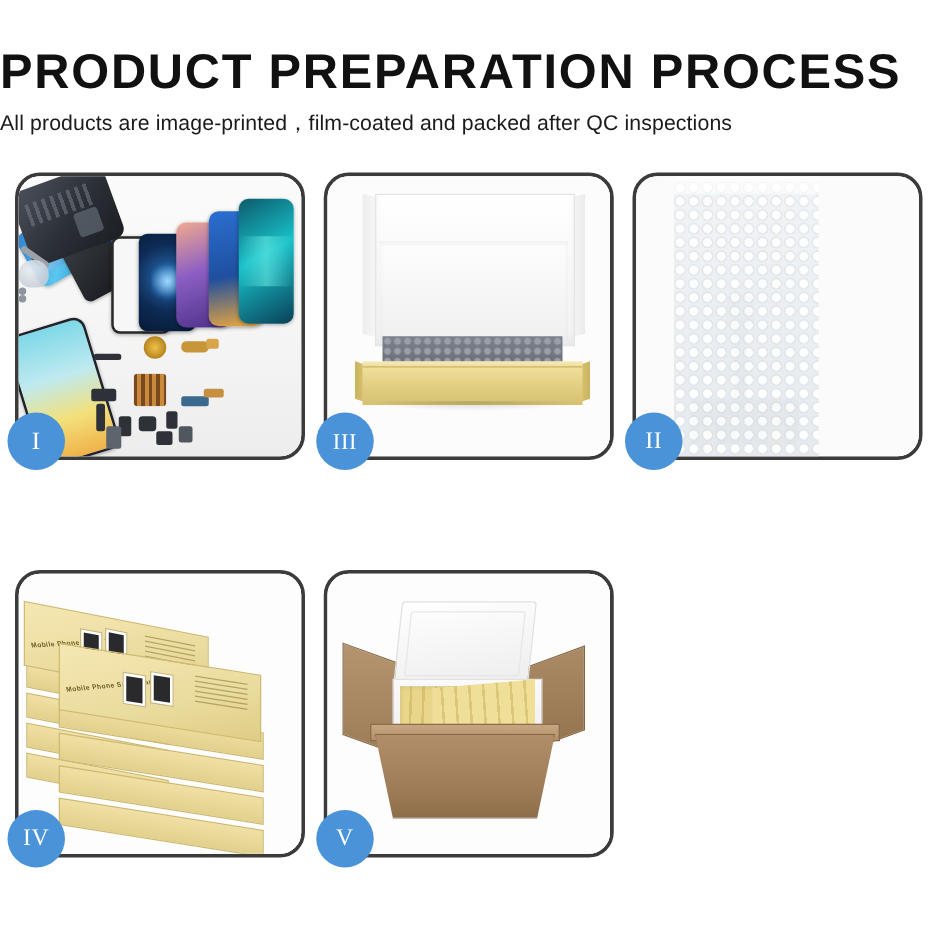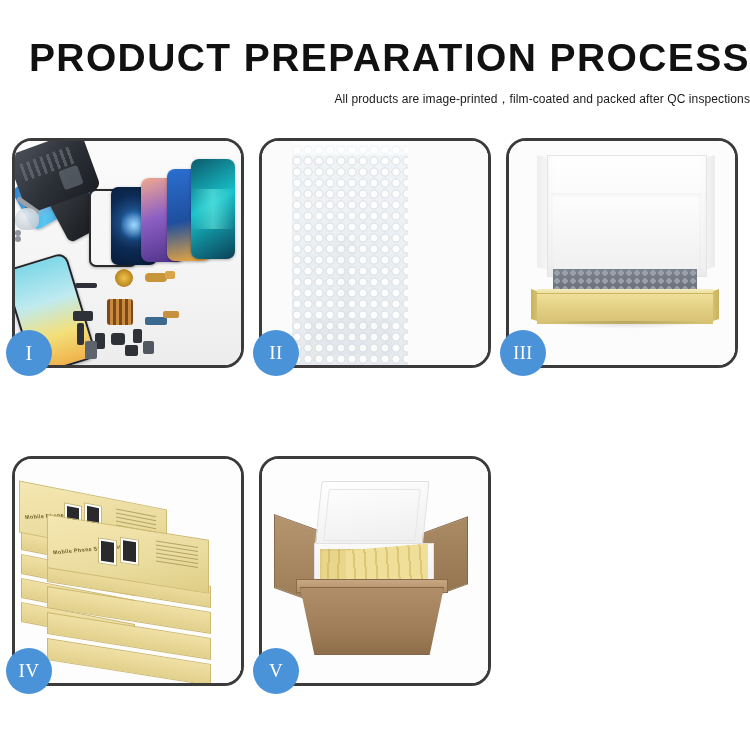--- a/index.html
+++ b/index.html
@@ -4,31 +4,31 @@
 <style>
   html,body{margin:0;padding:0;}
   body{
     width:750px;height:750px;background:#ffffff;
     font-family:"Liberation Sans", sans-serif;
     overflow:hidden;
   }
   .page{position:relative;width:750px;height:750px;background:#fff;}
 
   
-  .header{position:absolute;top:0;left:0;width:750px;text-align:right;}
+  .header{position:absolute;top:0;left:0;width:750px;text-align:left;}
   .title{
     margin:0;padding-top:36px;
     font-size:39px;line-height:44px;font-weight:bold;
     letter-spacing:1.4px;color:#111111;
     font-family:"Liberation Sans", sans-serif;
     white-space:nowrap;
   }
   .subtitle{
     margin:0;padding-top:9px;
-    font-size:12px;line-height:20px;font-weight:normal;
+    font-size:17px;line-height:20px;font-weight:normal;
     letter-spacing:0.1px;color:#1a1a1a;white-space:nowrap;
   }
 
   
   .grid{
     position:absolute;left:12px;top:138px;
     width:726px;height:548px;
     display:grid;
     grid-template-columns:232px 232px 232px;
     grid-template-rows:230px 230px;
@@ -296,20 +296,40 @@
           <div class="c18"></div>
         </div>
       </div>
       <div class="badge">
         <span>I</span>
       </div>
     </div>
 
     <div class="panel">
       <div class="panel-inner">
+        <div class="scene p3-bg">
+          <div class="lid-flapL"></div>
+          <div class="lid-flapR"></div>
+          <div class="lid-back"></div>
+          <div class="foam"></div>
+          <div class="items"></div>
+          <div class="tray-capL"></div>
+          <div class="tray-capR"></div>
+          <div class="tray-edge"></div>
+          <div class="tray-front"></div>
+          <div class="tray-shadow"></div>
+        </div>
+      </div>
+      <div class="badge w3">
+        <span>III</span>
+      </div>
+    </div>
+
+    <div class="panel">
+      <div class="panel-inner">
         <div class="scene p2-bg">
           <div class="lcd">
             <div class="lcd-notch"></div>
             <div class="lcd-tag"></div>
           </div>
           <div class="flex"></div>
           <div class="flex-pad"></div>
           <div class="flex-dot"></div>
           <div class="bot-strip"></div>
           <div class="gold1"></div>
@@ -318,40 +338,20 @@
           <div class="bubble-top"></div>
         </div>
       </div>
       <div class="badge w2">
         <span>II</span>
       </div>
     </div>
 
     <div class="panel">
       <div class="panel-inner">
-        <div class="scene p3-bg">
-          <div class="lid-flapL"></div>
-          <div class="lid-flapR"></div>
-          <div class="lid-back"></div>
-          <div class="foam"></div>
-          <div class="items"></div>
-          <div class="tray-capL"></div>
-          <div class="tray-capR"></div>
-          <div class="tray-edge"></div>
-          <div class="tray-front"></div>
-          <div class="tray-shadow"></div>
-        </div>
-      </div>
-      <div class="badge w3">
-        <span>III</span>
-      </div>
-    </div>
-
-    <div class="panel">
-      <div class="panel-inner">
         <div class="scene p4-bg">
           <div class="stack">
 
             <div class="sbox" style="left:2px;top:60px;width:112px;height:18px;transform:skewY(11deg);"></div>
             <div class="sbox" style="left:2px;top:84px;width:112px;height:18px;transform:skewY(11deg);"></div>
             <div class="sbox" style="left:2px;top:108px;width:112px;height:18px;transform:skewY(11deg);"></div>
             <div class="sbox" style="left:2px;top:132px;width:112px;height:18px;transform:skewY(11deg);"></div>
 
             <div class="sbox" style="left:28px;top:92px;width:162px;height:20px;transform:skewY(9deg);"></div>
             <div class="sbox" style="left:28px;top:118px;width:162px;height:20px;transform:skewY(9deg);"></div>

